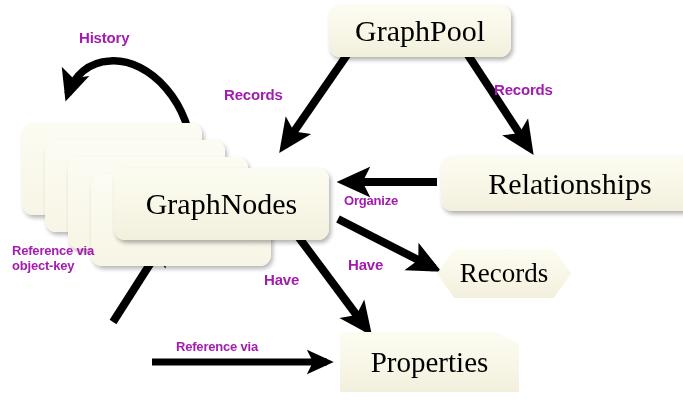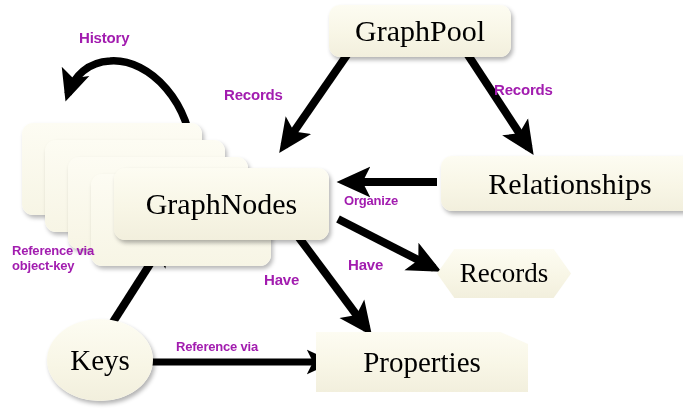--- a/index.html
+++ b/index.html
@@ -118,27 +118,24 @@
   </div>
 
   <div class="node node-rounded" style="left:441px; top:156px; width:258px; height:55px; font-size:30px;">
     <span>Relationships</span>
   </div>
 
   <div class="node node-hex" style="left:437px; top:249px; width:134px; height:49px; font-size:27px;">
     <span>Records</span>
   </div>
 
-  <div class="node node-folded" style="left:316px; top:332px; width:212px; height:60px; font-size:29px;">
+  <div class="node node-folded" style="left:340px; top:332px; width:179px; height:60px; font-size:29px;">
     <span>Properties</span>
   </div>
 
-  <div class="node node-ellipse" style="left:47px; top:319px; width:106px; height:82px; font-size:29px;">
-    <span>Keys</span>
-  </div>
 
   <div class="edge-label" style="left:79px; top:30px;">
     <span>History</span>
   </div>
 
   <div class="edge-label" style="left:224px; top:87px;">
     <span>Records</span>
   </div>
 
   <div class="edge-label" style="left:494px; top:82px;">

